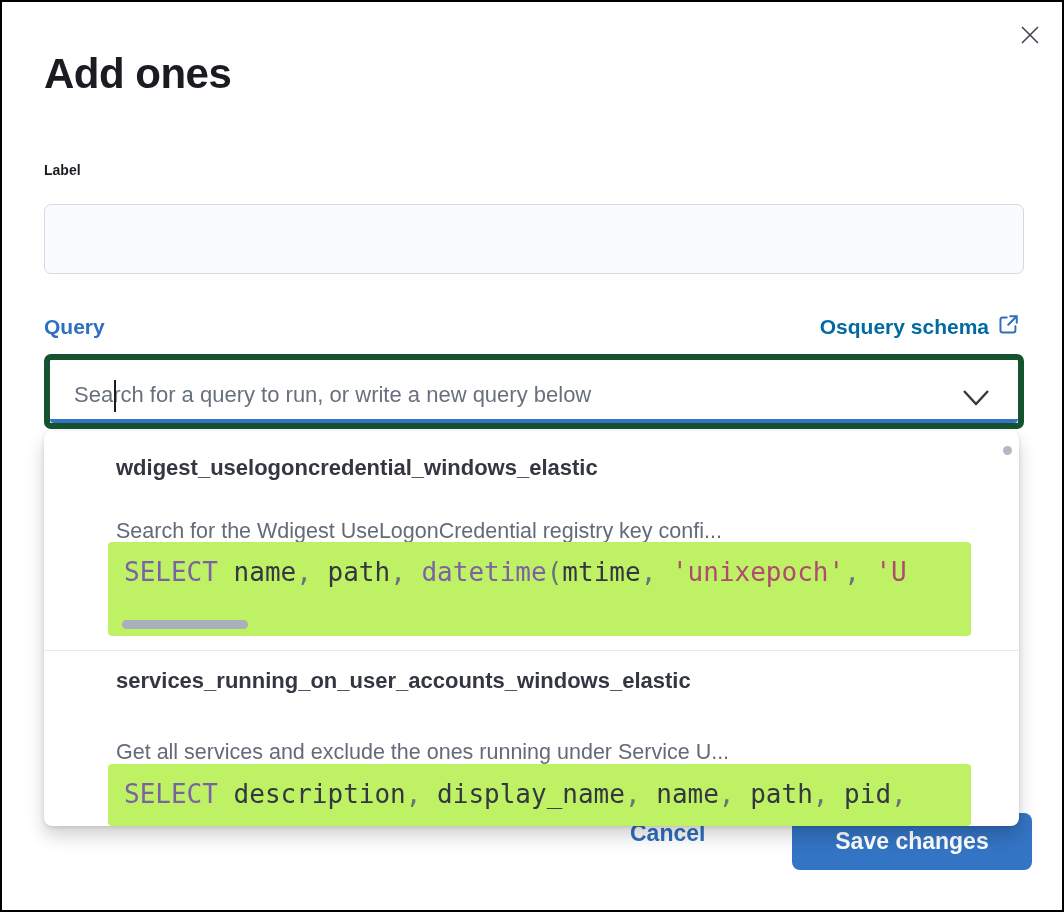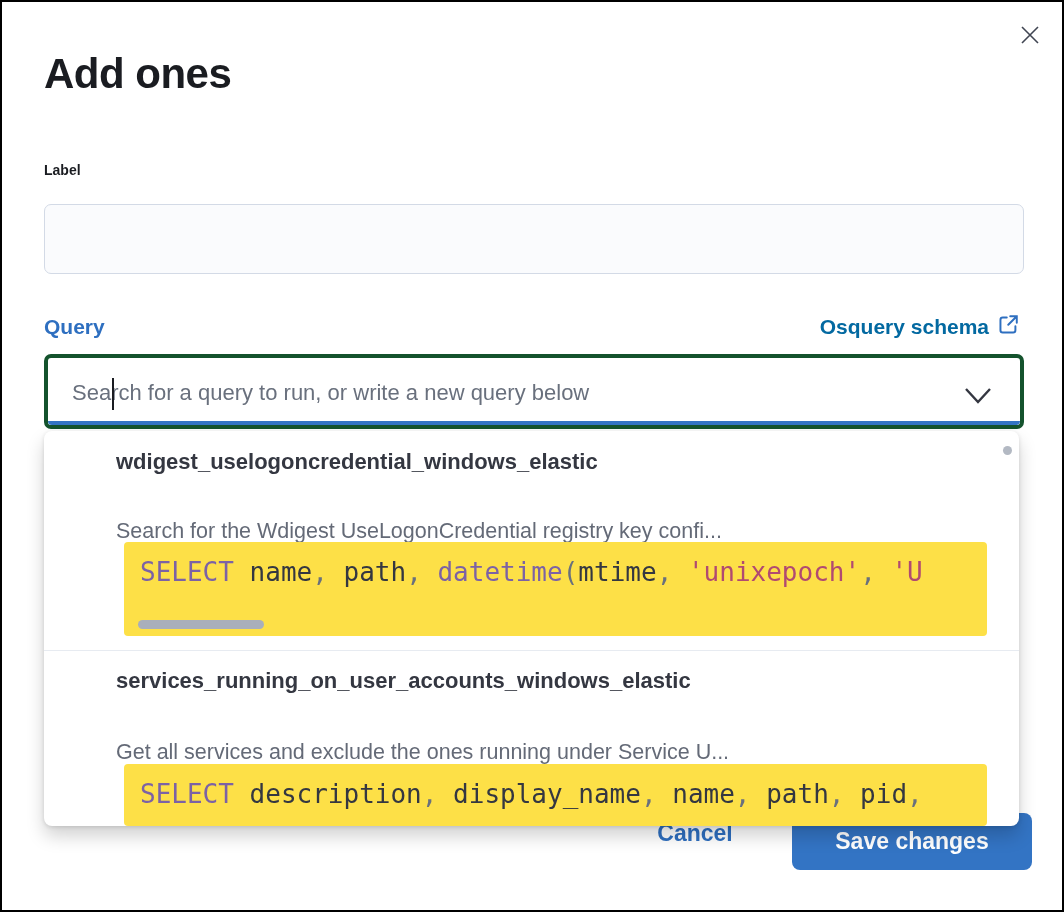--- a/index.html
+++ b/index.html
@@ -50,21 +50,21 @@
     font-size: 21px; font-weight: 700; color: #0369a1;
     text-decoration: none; background: none; border: none; cursor: pointer;
     font-family: inherit;
   }
 
   
   .combobox {
     position: absolute; left: 42px; top: 352px;
     width: 980px; height: 75px;
     background: #ffffff;
-    border: 4px solid #14532d; border-radius: 7px;
+    border: 6px solid #14532d; border-radius: 7px;
   }
   .combobox .focus-bar {
     position: absolute; left: 0; right: 0; bottom: 0; height: 4px;
     background: #3374c4; border-radius: 0 0 6px 6px;
   }
   .combobox input {
     position: absolute; left: 24px; top: 0; width: 880px; height: 70px;
     border: none; outline: none; background: transparent;
     font-size: 22px; color: #343741; font-family: inherit;
   }
@@ -94,22 +94,22 @@
     font-size: 22px; font-weight: 700; color: #343741;
     white-space: nowrap; overflow: hidden;
   }
   .option-desc {
     font-size: 21.5px; color: #646a77;
     white-space: nowrap; overflow: hidden; margin-top: 24px;
   }
   .option-title, .option-desc { position: absolute; left: 72px; width: 863px; }
 
   .code-block {
-    position: absolute; left: 80px; width: 863px;
-    background: #fde047; border-radius: 4px;
+    position: absolute; left: 64px; width: 863px;
+    background: #bef264; border-radius: 4px;
     overflow: hidden;
   }
   .code1 { top: 111px; height: 94px; }
   .code2 { top: 333px; height: 62px; }
   .code-line {
     position: absolute; left: 16px; top: 15px; right: 0;
     font-family: "DejaVu Sans Mono", "Liberation Mono", monospace;
     font-size: 26px; white-space: nowrap; overflow: hidden;
   }
   .tok-kw  { color: #7c62a5; }
@@ -130,21 +130,21 @@
   .dd-rel .option-title, .dd-rel .option-desc { left: 72px; }
   .t1 { top: 18px; } .d1 { top: 64px; }
   .t2 { top: 237px; } .d2 { top: 285px; }
 
   
   .cancel-btn {
     position: absolute; left: 628px; top: 814px;
     width: 130px; height: 34px;
     background: none; border: none; cursor: pointer;
     font-family: inherit; font-size: 23px; font-weight: 600;
-    color: #2e6fc0; text-align: center;
+    color: #2e6fc0; text-align: left;
     z-index: 1;
   }
   .save-btn {
     position: absolute; left: 790px; top: 811px;
     width: 240px; height: 57px;
     background: #3374c4; border: none; border-radius: 8px;
     font-family: inherit; font-size: 23px; font-weight: 600;
     color: #ffffff; cursor: pointer;
     z-index: 1;
   }
@@ -187,21 +187,21 @@
   </span>
   <div class="focus-bar"></div>
 </div>
 
 <button class="cancel-btn">Cancel</button>
 <button class="save-btn">Save changes</button>
 
 <div class="dropdown">
   <div class="dd-rel">
 
-    <div class="option-title t1" style="top: 18px;">wdigest_uselogoncredential_windows_elastic</div>
+    <div class="option-title t1" style="top: 24px;">wdigest_uselogoncredential_windows_elastic</div>
     <div class="option-desc d1" style="top: 64px;">Search for the Wdigest UseLogonCredential registry key confi...</div>
     <div class="code-block code1">
       <div class="code-line"><span class="tok-kw">SELECT</span><span class="tok-pl"> name</span><span class="tok-pu">,</span><span class="tok-pl"> path</span><span class="tok-pu">,</span><span class="tok-pl"> </span><span class="tok-kw">datetime</span><span class="tok-pu">(</span><span class="tok-pl">mtime</span><span class="tok-pu">,</span><span class="tok-pl"> </span><span class="tok-str">'unixepoch'</span><span class="tok-pu">,</span><span class="tok-pl"> </span><span class="tok-str">'U</span></div>
       <div class="h-scrollbar"></div>
     </div>
 
     <div class="divider"></div>
 
     <div class="option-title t2" style="top: 237px;">services_running_on_user_accounts_windows_elastic</div>
     <div class="option-desc d2" style="top: 285px;">Get all services and exclude the ones running under Service U...</div>

